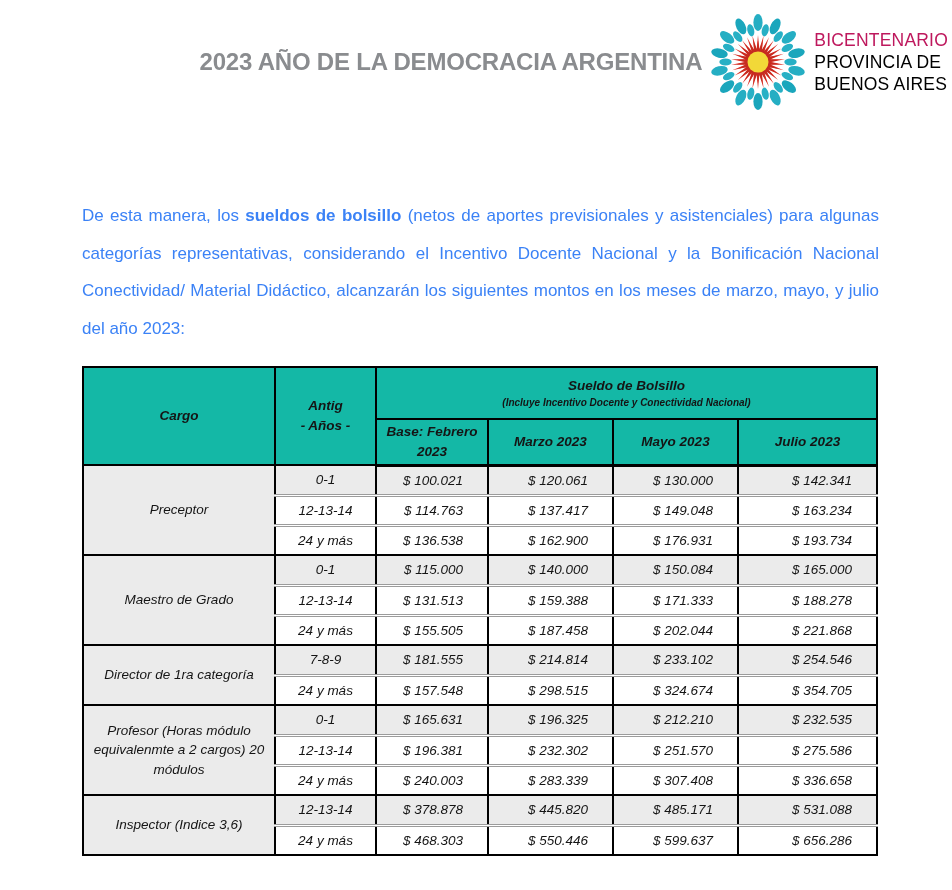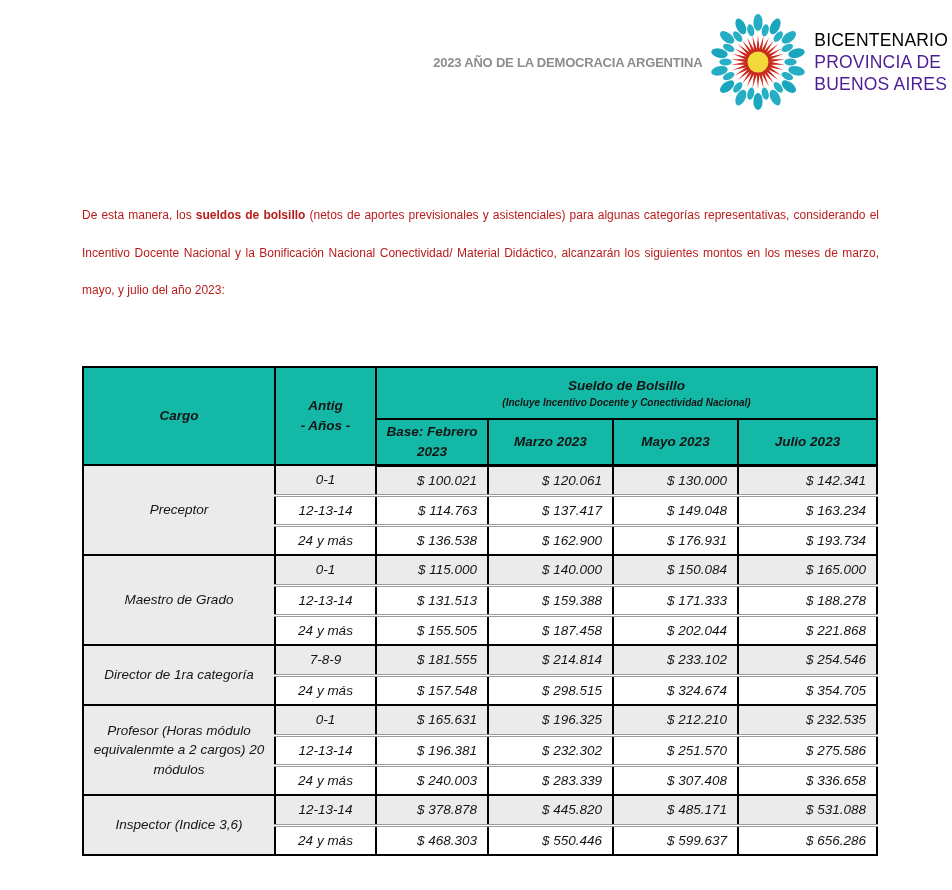--- a/index.html
+++ b/index.html
@@ -7,34 +7,34 @@
     width:952px;height:890px;position:relative;overflow:hidden;
     background:#ffffff;color:#1c1c1c;
     font-family:"Liberation Sans", sans-serif;
   }
   
   .page-header{
     position:absolute;top:12px;right:4px;
     display:flex;align-items:center;
   }
   .year-title{
-    color:#8a8c8f;font-weight:bold;font-size:13px;letter-spacing:-0.2px;
+    color:#8a8c8f;font-weight:bold;font-size:24px;letter-spacing:-0.2px;
     white-space:nowrap;margin-right:6px;
   }
   .logo-svg{width:100px;height:100px;flex:0 0 auto;}
   .logo-text{
     margin-left:6px;font-size:17.5px;line-height:22px;font-weight:500;
     letter-spacing:0.2px;white-space:nowrap;
   }
-  .logo-text .gray{color:#000000;text-align:center;}
-  .logo-text .teal{color:#4c1d95;}
+  .logo-text .gray{color:#be185d;text-align:center;}
+  .logo-text .teal{color:#000000;}
   
   .intro{
     position:absolute;top:197px;left:82px;width:797px;
-    font-size:12px;line-height:37.5px;text-align:justify;color:#b91c1c;
+    font-size:17px;line-height:37.5px;text-align:justify;color:#3b82f6;
     margin:0;
   }
   .intro strong{font-weight:bold;}
   
   .salary-table{
     position:absolute;top:366px;left:82px;width:794px;
     border-collapse:collapse;table-layout:fixed;
     font-size:13.5px;font-style:italic;color:#151515;
   }
   .salary-table th,.salary-table td{
@@ -46,21 +46,21 @@
   }
   .salary-table thead tr.h1{height:52px;}
   .salary-table thead tr.h2{height:46px;}
   .salary-table thead tr.h2 th{border-bottom:3px solid #000;}
   .group-head .g-sub{font-size:10px;}
   .salary-table tbody tr{height:30px;}
   .salary-table td.cargo{
     background:#ffffff;text-align:center;line-height:1.45;
   }
   .salary-table td.antig{text-align:center;}
-  .salary-table td.amount{text-align:right;padding-right:10px;}
+  .salary-table td.amount{text-align:right;padding-right:24px;}
   .salary-table tr.first-row td{background:#ebebeb;}
   .salary-table td.cargo{background:#ffffff;}
   .salary-table tr.inner-row td{border-top:3px double #9c9c9c;}
 </style>
 </head>
 <body>
 
 <div class="page-header">
   <div class="year-title">2023 AÑO DE LA DEMOCRACIA ARGENTINA</div>
   <svg class="logo-svg" viewBox="0 0 100 100" id="logo-svg">

